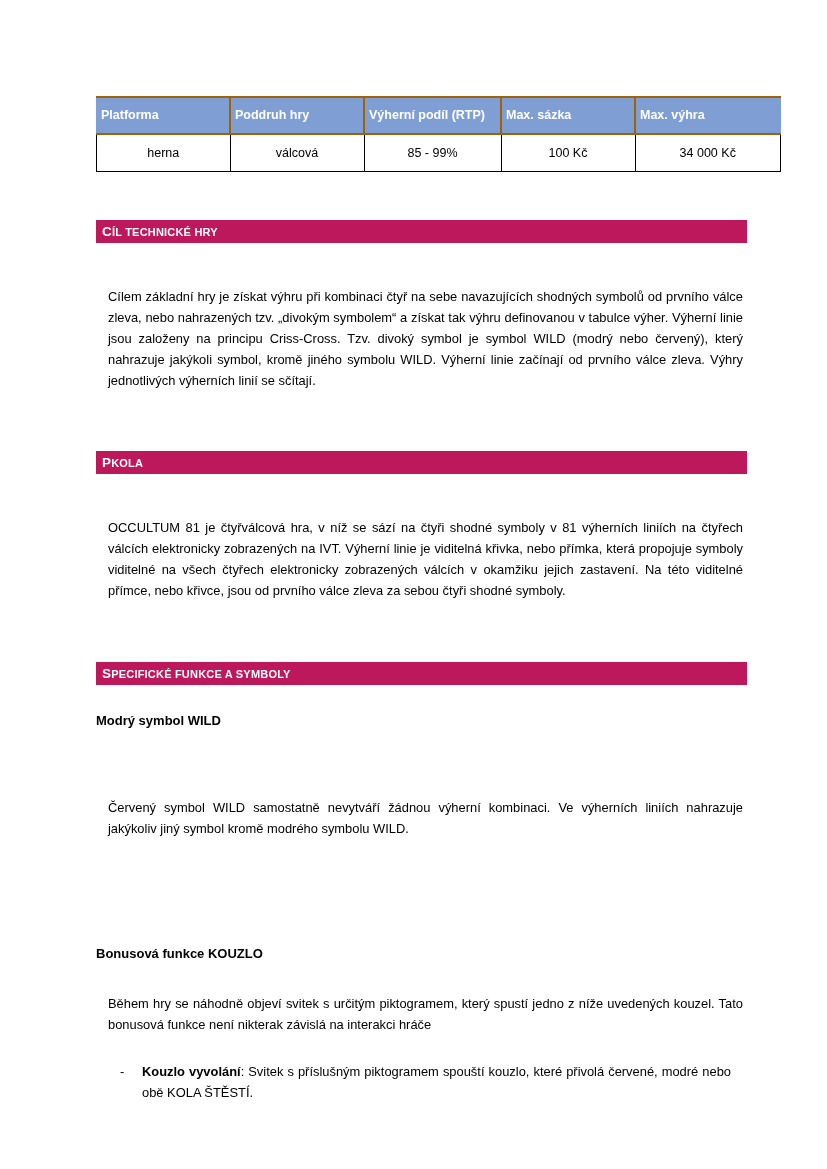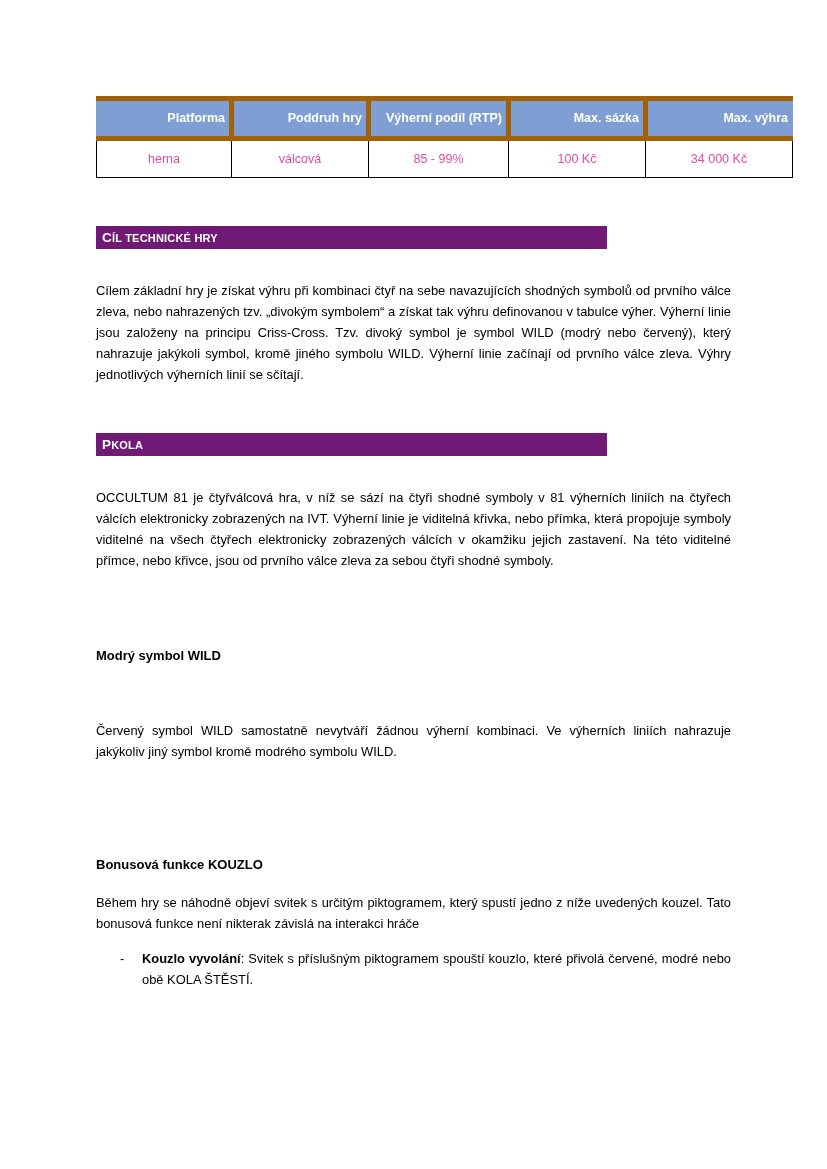--- a/index.html
+++ b/index.html
@@ -26,66 +26,66 @@
     border-collapse: collapse;
     width: 635px;
     margin: 0 0 0 0;
     table-layout: fixed;
   }
   table.info-table th {
     background: #7f9fd4;
     color: #ffffff;
     font-size: 12.5px;
     font-weight: bold;
-    text-align: right;
+    text-align: left;
     vertical-align: middle;
     padding: 9px 4px;
-    border: 5px solid #a16207;
+    border: 2px solid #a16207;
     line-height: 1.35;
   }
   table.info-table th:first-child { border-left: 1px solid #7f9fd4; }
   table.info-table th:last-child { border-right: 1px solid #7f9fd4; }
   table.info-table td {
     border: 1px solid #000000;
     text-align: center;
     vertical-align: middle;
     font-size: 12.5px;
     padding: 11px 4px;
     background: #ffffff;
-    color: #ec4899;
+    color: #000000;
   }
 
   
   .section-bar {
-    background: #701a75;
+    background: #be185d;
     color: #ffffff;
     font-size: 11px;
     font-weight: bold;
     letter-spacing: 0.2px;
     padding: 4px 6px 4px 6px;
-    width: 511px;
+    width: 651px;
     box-sizing: border-box;
   }
   .section-bar .cap {
     font-size: 13.5px;
   }
   .spacer-32 { height: 32px; }
   .spacer-26 { height: 26px; }
   .spacer-18 { height: 18px; }
   .spacer-14 { height: 14px; }
   .spacer-48 { height: 48px; }
   .spacer-60 { height: 60px; }
 
   
   p.body {
     width: 635px;
     font-size: 12.9px;
     line-height: 1.62;
     text-align: justify;
-    margin: 0;
+    margin: 12px;
     color: #000000;
   }
   h3.sub {
     width: 635px;
     font-size: 13px;
     font-weight: bold;
     margin: 0;
     line-height: 1.6;
   }
   ul.dashlist {
@@ -149,20 +149,23 @@
   <div class="section-bar">
     <span class="cap">P</span><span>KOLA</span>
   </div>
 
   <div class="spacer-32"></div>
 
   <p class="body">OCCULTUM 81 je čtyřválcová hra, v níž se sází na čtyři shodné symboly v 81 výherních liniích na čtyřech válcích elektronicky zobrazených na IVT. Výherní linie je viditelná křivka, nebo přímka, která propojuje symboly viditelné na všech čtyřech elektronicky zobrazených válcích v okamžiku jejich zastavení. Na této viditelné přímce, nebo křivce, jsou od prvního válce zleva za sebou čtyři shodné symboly.</p>
 
   <div class="spacer-48"></div>
 
+  <div class="section-bar">
+    <span class="cap">S</span><span>PECIFICKÉ FUNKCE A SYMBOLY</span>
+  </div>
 
   <div class="spacer-26"></div>
 
   <h3 class="sub">Modrý symbol WILD</h3>
 
   <div class="spacer-18"></div>
 
 
   <div class="spacer-18"></div>
 

